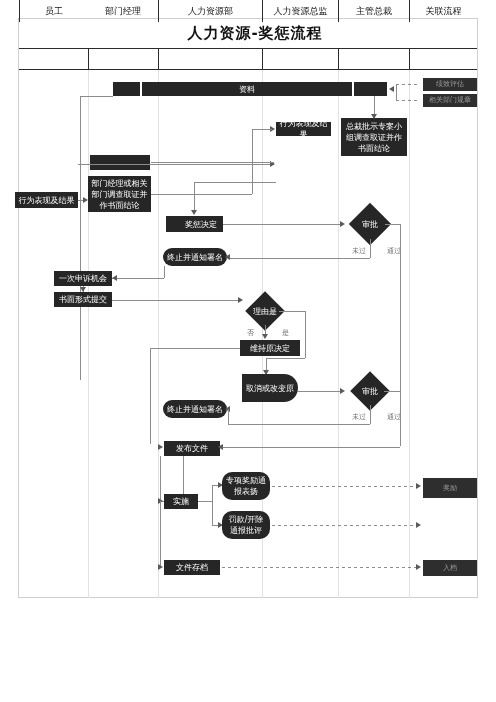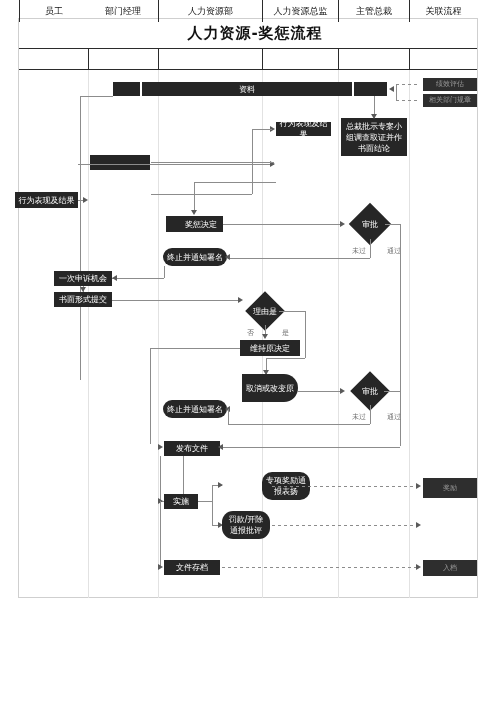--- a/index.html
+++ b/index.html
@@ -111,20 +111,21 @@
 
   <div class="node rect" style="left:341px;top:118px;width:66px;height:38px;">总裁批示专案小组调查取证并作书面结论</div>
   <div class="ln v" style="left:374px;top:96px;height:22px;"></div>
   <div class="arw d" style="left:371px;top:114px;"></div>
 
   <div class="node rect" style="left:276px;top:122px;width:55px;height:14px;">行为表现及结果</div>
 
 
   <div class="node rect" style="left:15px;top:192px;width:63px;height:16px;">行为表现及结果</div>
 
+  <div class="node rect" style="left:88px;top:176px;width:63px;height:36px;">部门经理或相关部门调查取证并作书面结论</div>
 
   <div class="node rect" style="left:90px;top:155px;width:60px;height:15px;"></div>
 
   <div class="ln h" style="left:78px;top:200px;width:8px;"></div>
   <div class="arw r" style="left:83px;top:197px;"></div>
 
   <div class="ln h" style="left:78px;top:164px;width:196px;"></div>
   <div class="arw r" style="left:270px;top:161px;"></div>
   <div class="ln h" style="left:151px;top:162px;width:123px;"></div>
   <div class="arw r" style="left:270px;top:126px;"></div>
@@ -215,22 +216,22 @@
 
   <div class="node rect" style="left:164px;top:494px;width:34px;height:15px;">实施</div>
 
   <div class="ln h" style="left:198px;top:501px;width:14px;"></div>
   <div class="ln v" style="left:212px;top:485px;height:40px;"></div>
   <div class="ln h" style="left:212px;top:485px;width:10px;"></div>
   <div class="ln h" style="left:212px;top:525px;width:10px;"></div>
   <div class="arw r" style="left:218px;top:482px;"></div>
   <div class="arw r" style="left:218px;top:522px;"></div>
 
-  <div class="node round" style="left:222px;top:472px;width:48px;height:28px;margin-left:40px;">专项奖励通报表扬</div>
-  <div class="node round" style="left:222px;top:511px;width:48px;height:28px;border-radius:11px;">罚款/开除通报批评</div>
+  <div class="node round" style="left:222px;top:472px;width:48px;height:28px;">专项奖励通报表扬</div>
+  <div class="node round" style="left:222px;top:511px;width:48px;height:28px;">罚款/开除通报批评</div>
 
   <div class="node rect" style="left:164px;top:560px;width:56px;height:15px;">文件存档</div>
   <div class="ln v" style="left:160px;top:501px;height:66px;"></div>
   <div class="arw r" style="left:158px;top:564px;"></div>
 
   <div class="node rect dim" style="left:423px;top:478px;width:54px;height:20px;font-size:7px;">奖励</div>
   <div class="node rect dim" style="left:423px;top:560px;width:54px;height:16px;font-size:7px;">入档</div>
 
   <div class="dot" style="left:272px;top:486px;width:148px;"></div>
   <div class="arw r" style="left:416px;top:483px;"></div>

